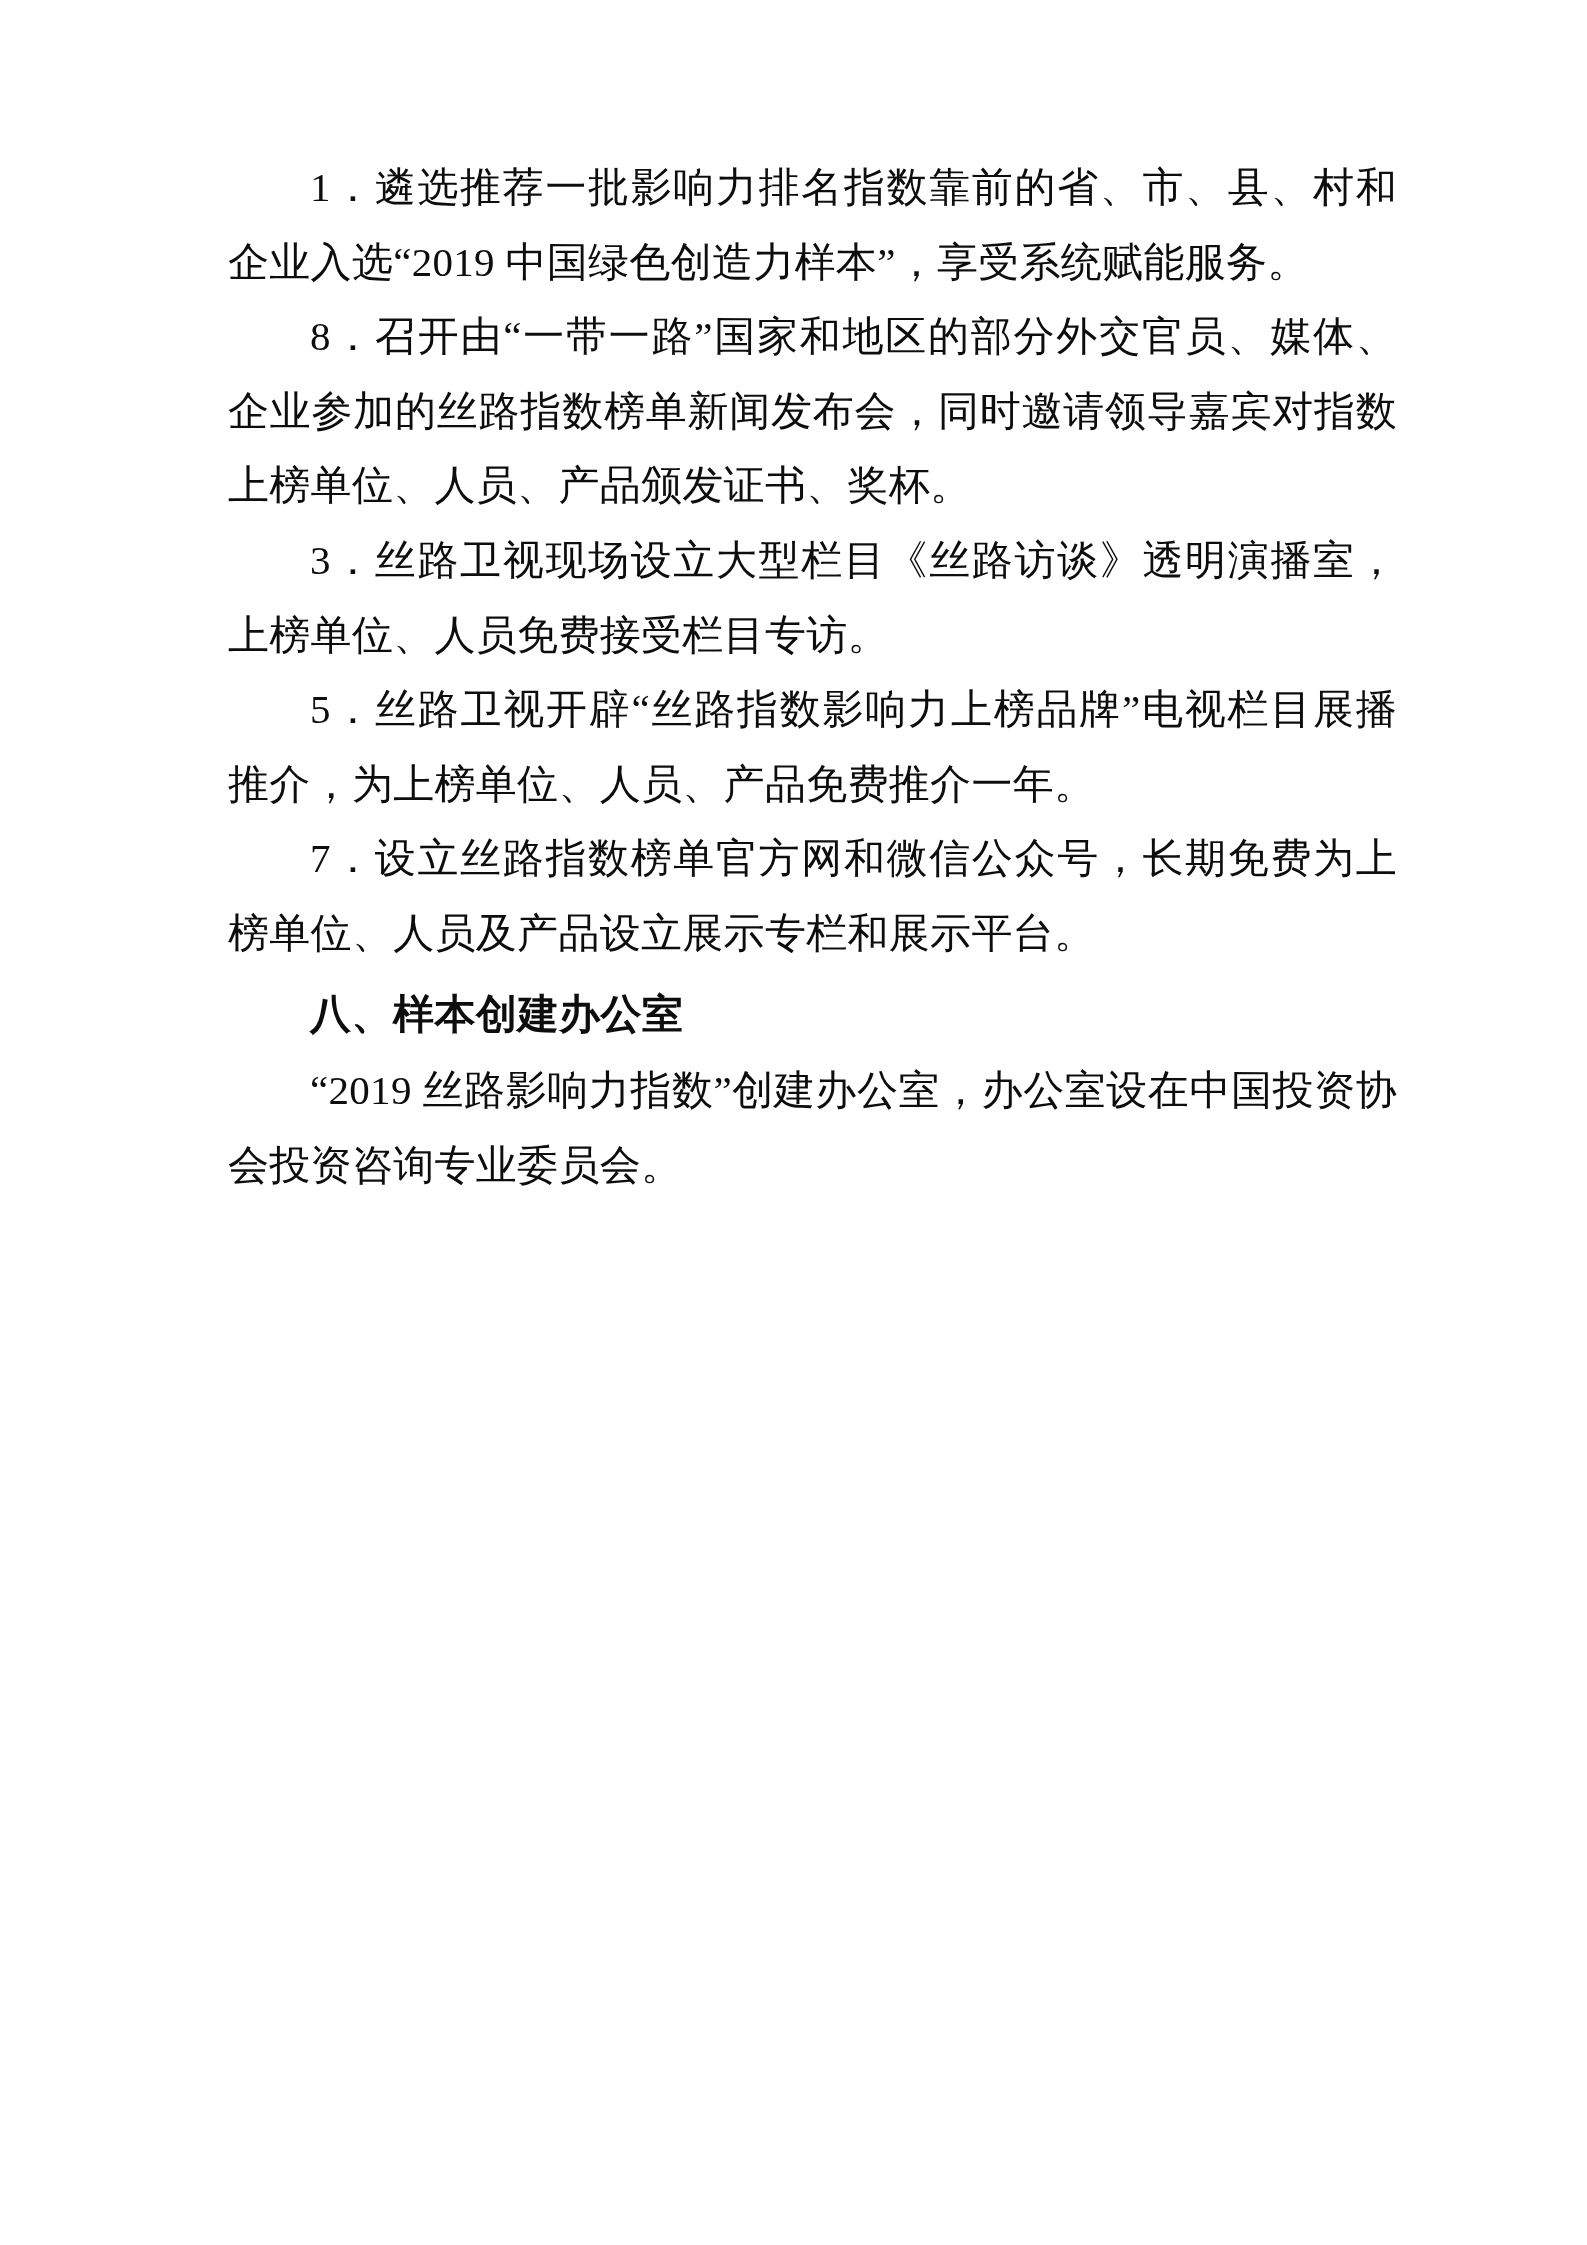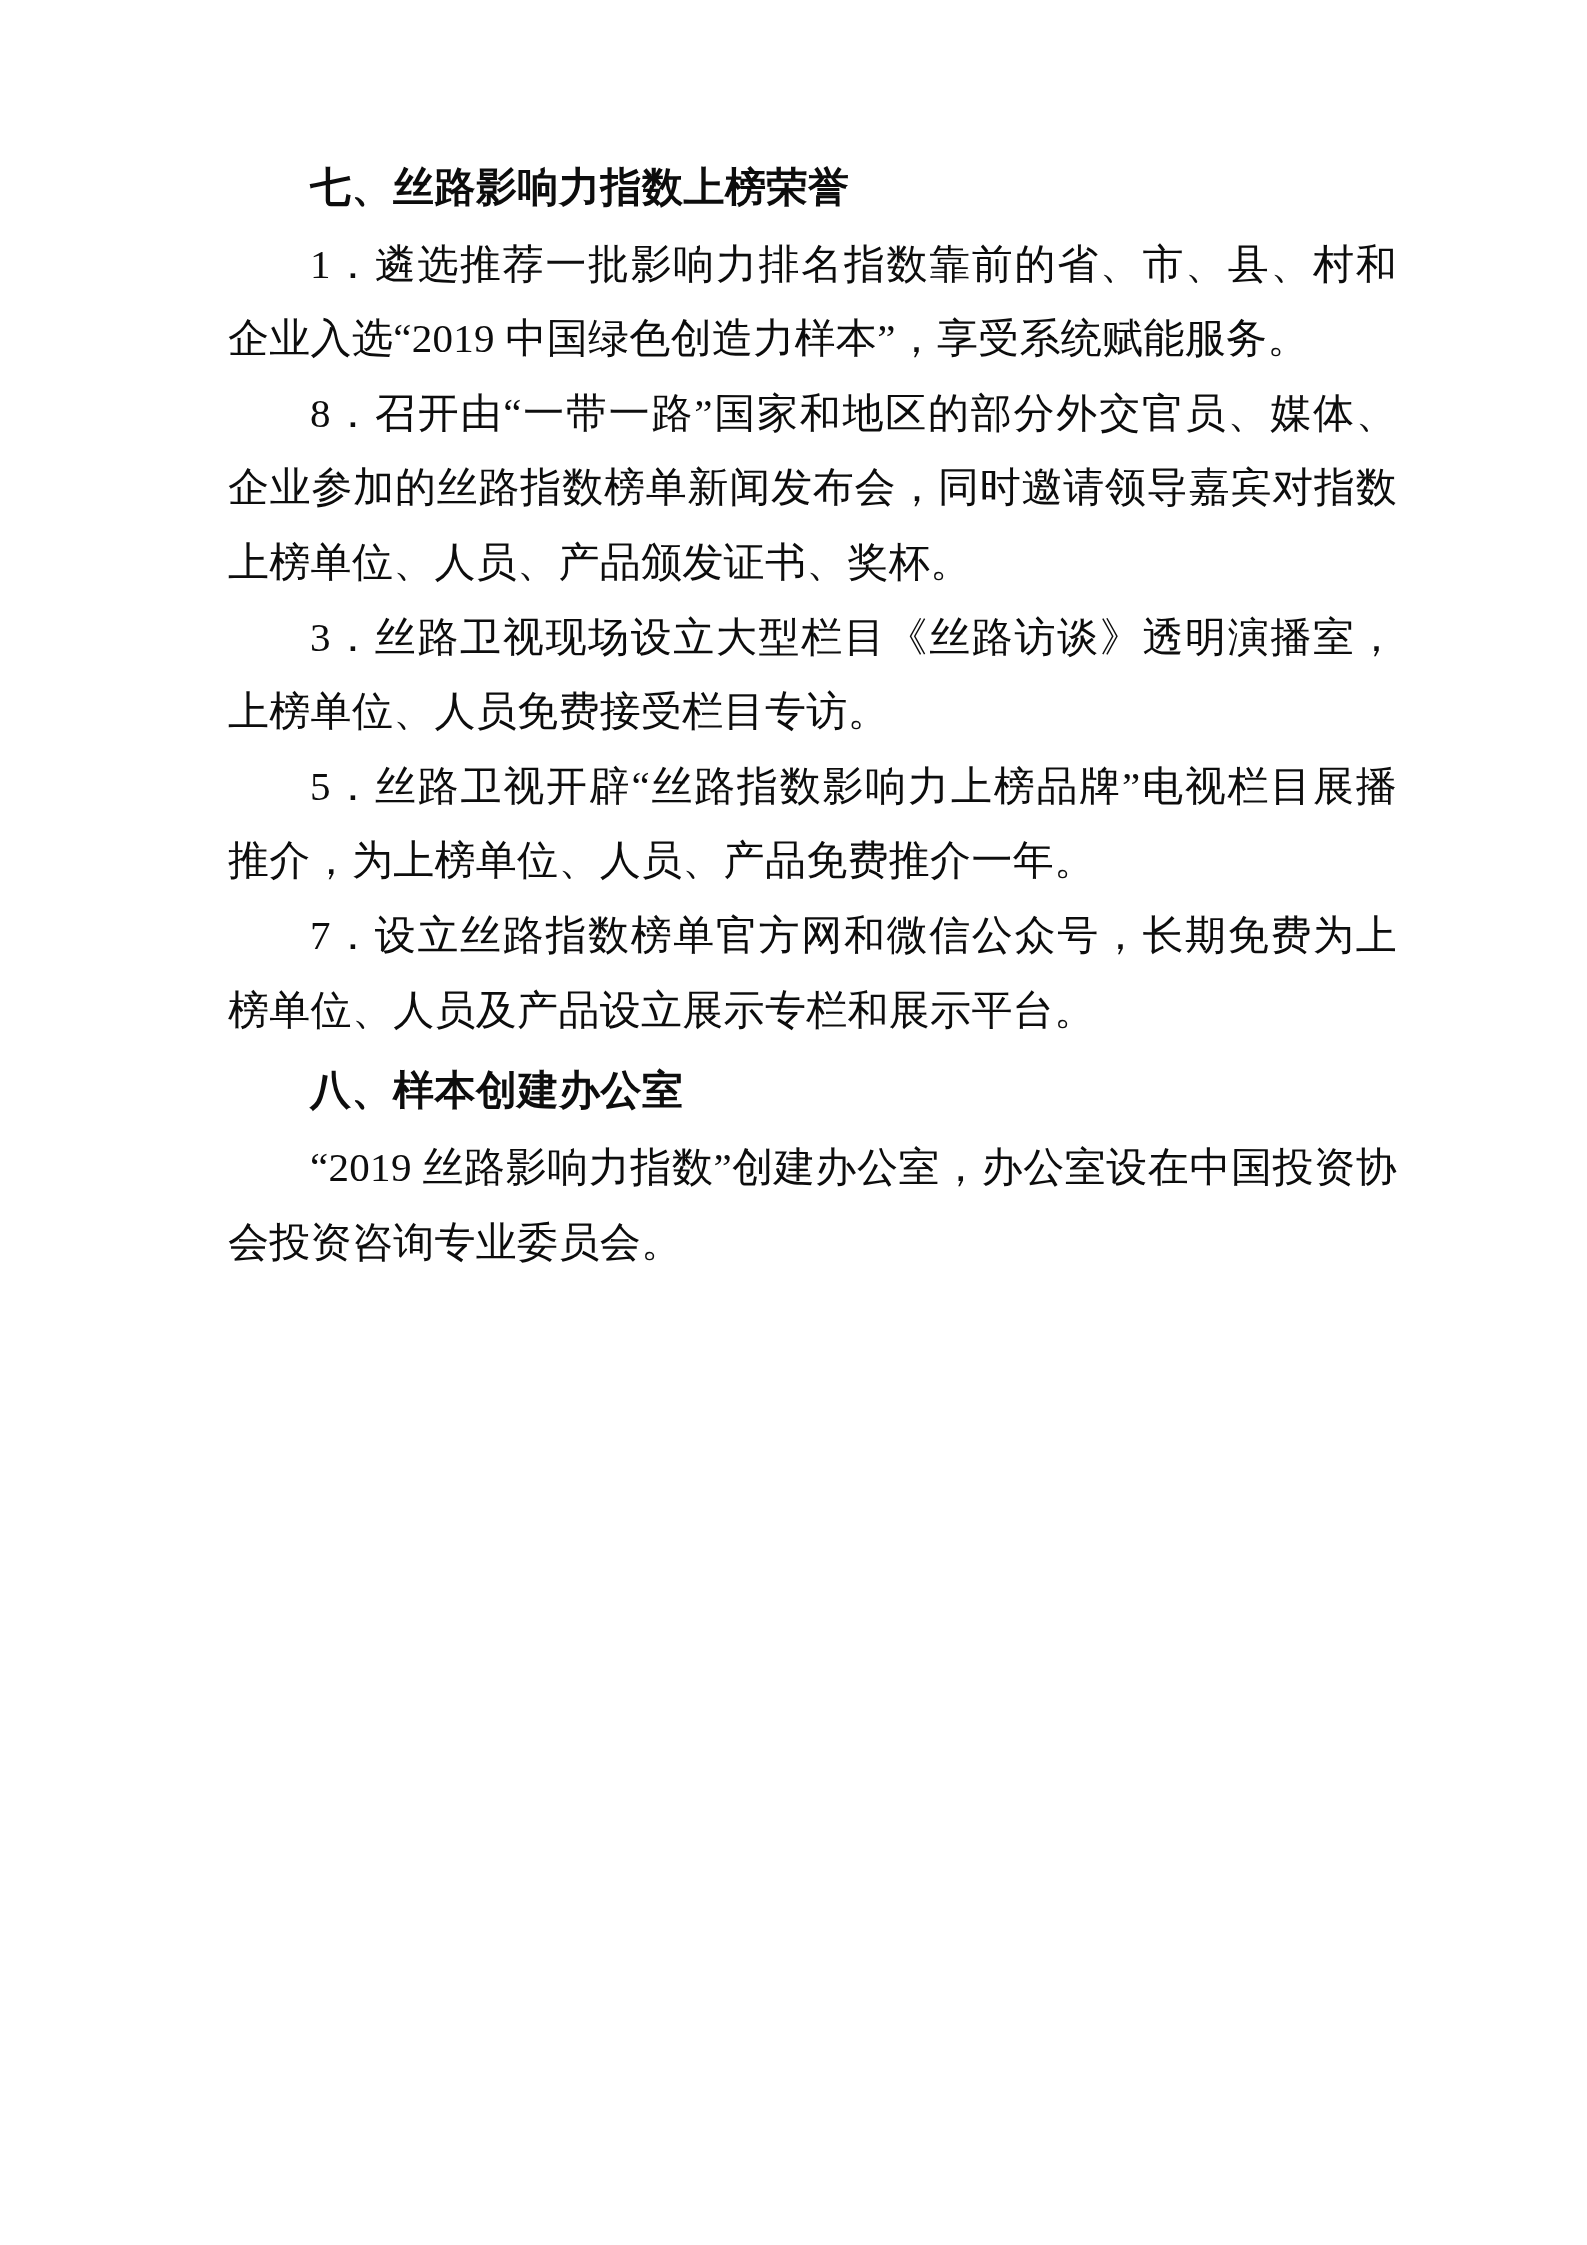--- a/index.html
+++ b/index.html
@@ -44,21 +44,20 @@
   .block-gap {
     height: 6px;
   }
 </style>
 </head>
 <body>
 
 <div class="page">
   <div class="doc-body">
 
-    <h2 class="heading">七、丝路影响力指数上榜荣誉</h2>
 
     <p class="para">1．遴选推荐一批影响力排名指数靠前的省、市、县、村和企业入选“2019 中国绿色创造力样本”，享受系统赋能服务。</p>
     <p class="para">8．召开由“一带一路”国家和地区的部分外交官员、媒体、企业参加的丝路指数榜单新闻发布会，同时邀请领导嘉宾对指数上榜单位、人员、产品颁发证书、奖杯。</p>
     <p class="para">3．丝路卫视现场设立大型栏目《丝路访谈》透明演播室，上榜单位、人员免费接受栏目专访。</p>
     <p class="para">5．丝路卫视开辟“丝路指数影响力上榜品牌”电视栏目展播推介，为上榜单位、人员、产品免费推介一年。</p>
     <p class="para">7．设立丝路指数榜单官方网和微信公众号，长期免费为上榜单位、人员及产品设立展示专栏和展示平台。</p>
 
     <div class="block-gap"></div>
 
     <h2 class="heading">八、样本创建办公室</h2>

